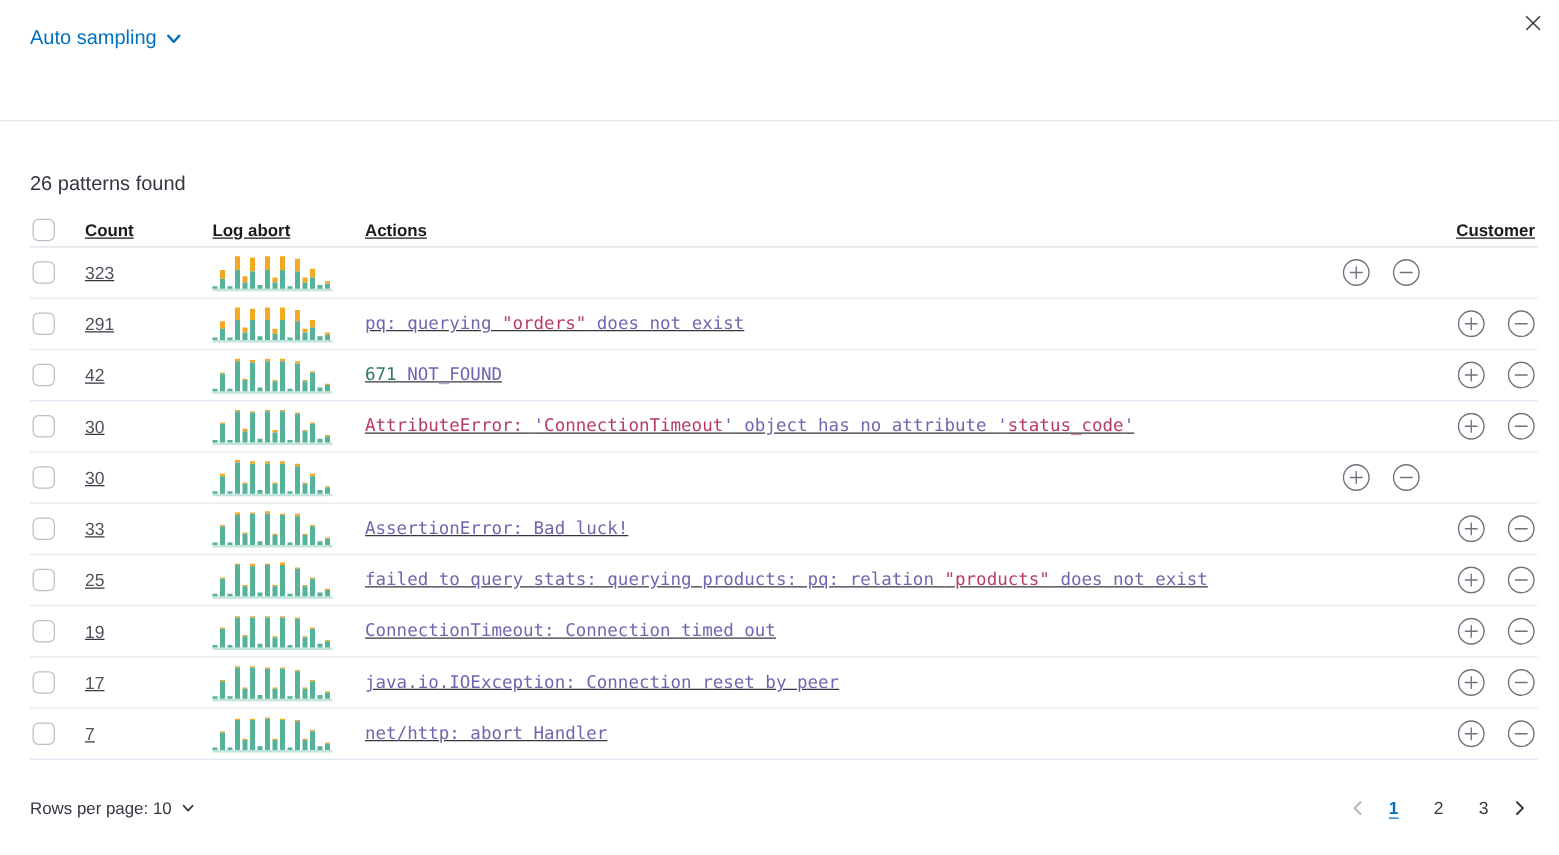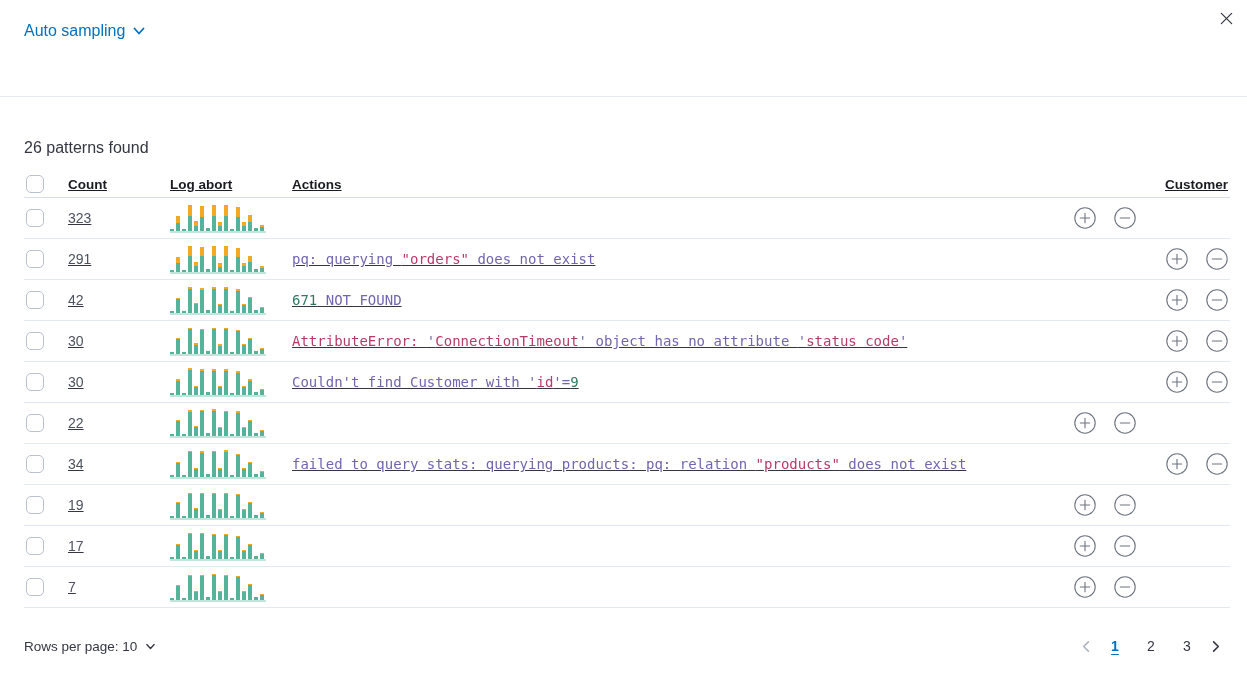--- a/index.html
+++ b/index.html
@@ -495,41 +495,40 @@
             </span>
             <span class="bar">
               <span class="bar-g" style="height:3px"></span>
             </span>
             <span class="bar">
               <span class="bar-o" style="height:1px"></span>
               <span class="bar-g" style="height:5px"></span>
             </span>
           </div>
         </div>
-        <div class="cell c-example"><span class="tok-purple">Couldn't find Customer with </span><span class="tok-purple">'</span><span class="tok-crimson">id</span><span class="tok-purple">'=</span><span class="tok-green">9</span></div>
         <div class="cell c-actions">
           <span class="actionbtn">
             <svg width="22" height="22" viewBox="0 0 22 22">
               <circle cx="11" cy="11" r="10.2" fill="none" stroke="currentColor" stroke-width="1.1"></circle>
               <path d="M11 6.3v9.4M6.3 11h9.4" stroke="currentColor" stroke-width="1.1" stroke-linecap="round"></path>
             </svg>
           </span>
           <span class="actionbtn">
             <svg width="22" height="22" viewBox="0 0 22 22">
               <circle cx="11" cy="11" r="10.2" fill="none" stroke="currentColor" stroke-width="1.1"></circle>
               <path d="M6.3 11h9.4" stroke="currentColor" stroke-width="1.1" stroke-linecap="round"></path>
             </svg>
           </span>
         </div>
       </div>
       <div class="grid-row trow">
         <div class="cell c-check">
           <span class="checkbox"></span>
         </div>
-        <div class="cell c-count">22</div>
+        <div class="cell c-count">33</div>
         <div class="cell">
           <div class="spark">
             <span class="bar">
               <span class="bar-g" style="height:2px"></span>
             </span>
             <span class="bar">
               <span class="bar-o" style="height:1px"></span>
               <span class="bar-g" style="height:15px"></span>
             </span>
             <span class="bar">
@@ -579,40 +578,41 @@
             </span>
             <span class="bar">
               <span class="bar-g" style="height:3px"></span>
             </span>
             <span class="bar">
               <span class="bar-o" style="height:1px"></span>
               <span class="bar-g" style="height:5px"></span>
             </span>
           </div>
         </div>
+        <div class="cell c-example"><span class="tok-purple">AssertionError: Bad luck!</span></div>
         <div class="cell c-actions">
           <span class="actionbtn">
             <svg width="22" height="22" viewBox="0 0 22 22">
               <circle cx="11" cy="11" r="10.2" fill="none" stroke="currentColor" stroke-width="1.1"></circle>
               <path d="M11 6.3v9.4M6.3 11h9.4" stroke="currentColor" stroke-width="1.1" stroke-linecap="round"></path>
             </svg>
           </span>
           <span class="actionbtn">
             <svg width="22" height="22" viewBox="0 0 22 22">
               <circle cx="11" cy="11" r="10.2" fill="none" stroke="currentColor" stroke-width="1.1"></circle>
               <path d="M6.3 11h9.4" stroke="currentColor" stroke-width="1.1" stroke-linecap="round"></path>
             </svg>
           </span>
         </div>
       </div>
       <div class="grid-row trow">
         <div class="cell c-check">
           <span class="checkbox"></span>
         </div>
-        <div class="cell c-count">34</div>
+        <div class="cell c-count">25</div>
         <div class="cell">
           <div class="spark">
             <span class="bar">
               <span class="bar-g" style="height:2px"></span>
             </span>
             <span class="bar">
               <span class="bar-o" style="height:1px"></span>
               <span class="bar-g" style="height:14px"></span>
             </span>
             <span class="bar">
@@ -746,20 +746,21 @@
             </span>
             <span class="bar">
               <span class="bar-g" style="height:3px"></span>
             </span>
             <span class="bar">
               <span class="bar-o" style="height:1px"></span>
               <span class="bar-g" style="height:5px"></span>
             </span>
           </div>
         </div>
+        <div class="cell c-example"><span class="tok-purple">ConnectionTimeout: Connection timed out</span></div>
         <div class="cell c-actions">
           <span class="actionbtn">
             <svg width="22" height="22" viewBox="0 0 22 22">
               <circle cx="11" cy="11" r="10.2" fill="none" stroke="currentColor" stroke-width="1.1"></circle>
               <path d="M11 6.3v9.4M6.3 11h9.4" stroke="currentColor" stroke-width="1.1" stroke-linecap="round"></path>
             </svg>
           </span>
           <span class="actionbtn">
             <svg width="22" height="22" viewBox="0 0 22 22">
               <circle cx="11" cy="11" r="10.2" fill="none" stroke="currentColor" stroke-width="1.1"></circle>
@@ -829,20 +830,21 @@
             </span>
             <span class="bar">
               <span class="bar-g" style="height:3px"></span>
             </span>
             <span class="bar">
               <span class="bar-o" style="height:1px"></span>
               <span class="bar-g" style="height:5px"></span>
             </span>
           </div>
         </div>
+        <div class="cell c-example"><span class="tok-purple">java.io.IOException: Connection reset by peer</span></div>
         <div class="cell c-actions">
           <span class="actionbtn">
             <svg width="22" height="22" viewBox="0 0 22 22">
               <circle cx="11" cy="11" r="10.2" fill="none" stroke="currentColor" stroke-width="1.1"></circle>
               <path d="M11 6.3v9.4M6.3 11h9.4" stroke="currentColor" stroke-width="1.1" stroke-linecap="round"></path>
             </svg>
           </span>
           <span class="actionbtn">
             <svg width="22" height="22" viewBox="0 0 22 22">
               <circle cx="11" cy="11" r="10.2" fill="none" stroke="currentColor" stroke-width="1.1"></circle>
@@ -912,20 +914,21 @@
             </span>
             <span class="bar">
               <span class="bar-g" style="height:3px"></span>
             </span>
             <span class="bar">
               <span class="bar-o" style="height:1px"></span>
               <span class="bar-g" style="height:5px"></span>
             </span>
           </div>
         </div>
+        <div class="cell c-example"><span class="tok-purple">net/http: abort Handler</span></div>
         <div class="cell c-actions">
           <span class="actionbtn">
             <svg width="22" height="22" viewBox="0 0 22 22">
               <circle cx="11" cy="11" r="10.2" fill="none" stroke="currentColor" stroke-width="1.1"></circle>
               <path d="M11 6.3v9.4M6.3 11h9.4" stroke="currentColor" stroke-width="1.1" stroke-linecap="round"></path>
             </svg>
           </span>
           <span class="actionbtn">
             <svg width="22" height="22" viewBox="0 0 22 22">
               <circle cx="11" cy="11" r="10.2" fill="none" stroke="currentColor" stroke-width="1.1"></circle>

